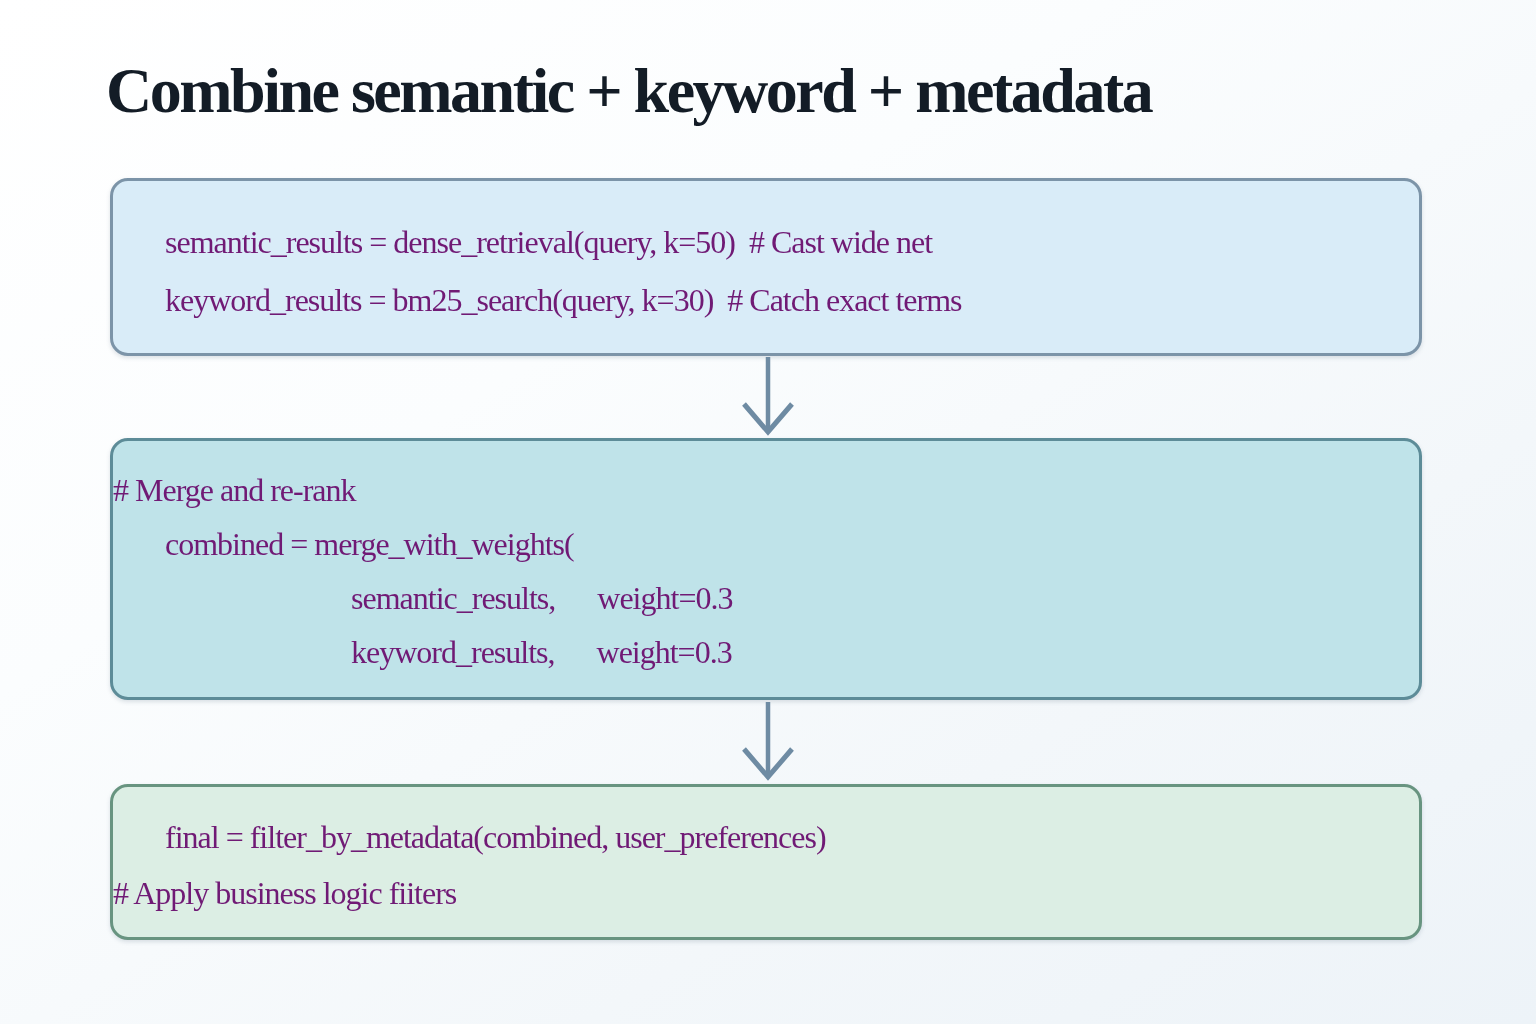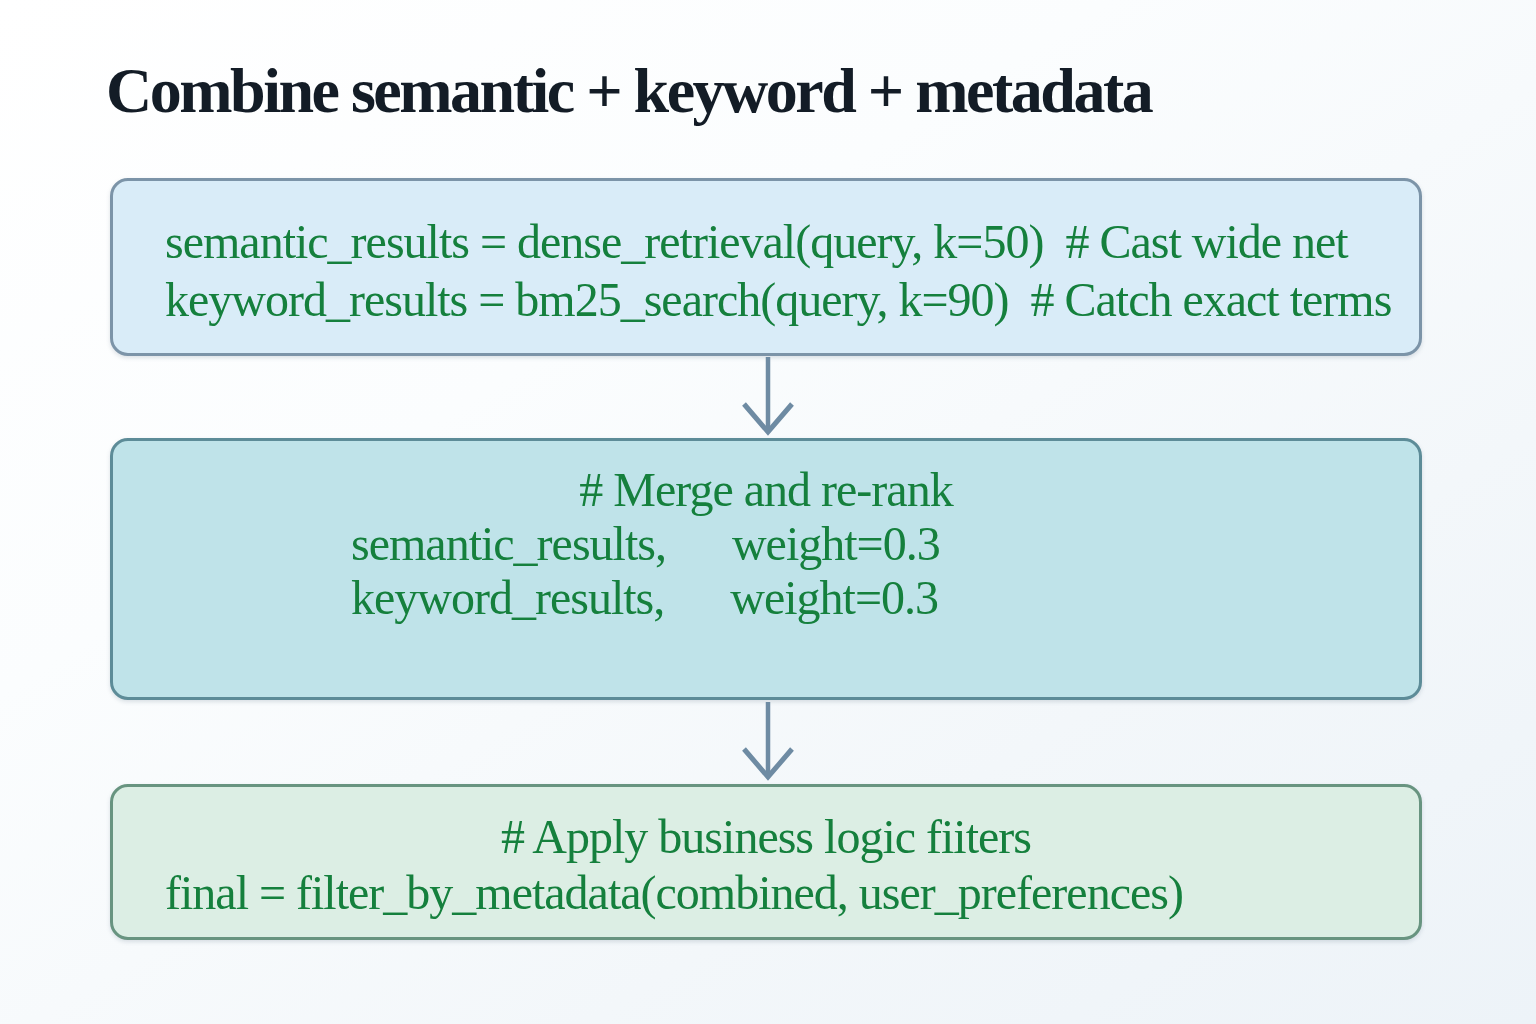--- a/index.html
+++ b/index.html
@@ -26,28 +26,28 @@
     position: absolute;
     left: 110px;
     width: 1312px;
     box-sizing: border-box;
     border: 3px solid;
     border-radius: 18px;
     box-shadow: 0 2px 4px rgba(70, 95, 115, 0.18);
   }
   .flow-box .code-line {
     white-space: pre;
-    font-size: 48px;
+    font-size: 32px;
     letter-spacing: -1px;
     line-height: 56px;
     padding-left: 52px;
     padding-right: 30px;
-    color: #15803d;
+    color: #701a75;
   }
-  .code-line.center { text-align: center; padding-left: 0; padding-right: 0; }
+  .code-line.center { padding-left: 0; padding-right: 0; }
   .code-line.indent { padding-left: 238px; }
 
   .box-retrieval {
     top: 178px;
     height: 178px;
     background: #d9ecf8;
     border-color: #7c94a8;
     padding-top: 32px;
   }
   .box-retrieval .code-line { line-height: 58px; }
@@ -80,41 +80,42 @@
 </style>
 </head>
 <body>
 
 <div class="canvas">
 
   <div class="title">Combine semantic + keyword + metadata</div>
 
   <div class="flow-box box-retrieval">
     <div class="code-line">semantic_results = dense_retrieval(query, k=50)  # Cast wide net</div>
-    <div class="code-line">keyword_results = bm25_search(query, k=90)  # Catch exact terms</div>
+    <div class="code-line">keyword_results = bm25_search(query, k=30)  # Catch exact terms</div>
   </div>
 
   <div class="arrow" style="top:357px">
     <svg width="64" height="80" viewBox="0 0 64 80" fill="none" xmlns="http://www.w3.org/2000/svg">
       <line x1="32" y1="0" x2="32" y2="73" stroke="#6e8ba3" stroke-width="4.5"></line>
       <polyline points="8,47 32,75 56,47" stroke="#6e8ba3" stroke-width="5" fill="none"></polyline>
     </svg>
   </div>
 
   <div class="flow-box box-merge">
     <div class="code-line center"># Merge and re-rank</div>
+    <div class="code-line">combined = merge_with_weights(</div>
     <div class="code-line indent">semantic_results,      weight=0.3</div>
     <div class="code-line indent">keyword_results,      weight=0.3</div>
   </div>
 
   <div class="arrow" style="top:702px">
     <svg width="64" height="80" viewBox="0 0 64 80" fill="none" xmlns="http://www.w3.org/2000/svg">
       <line x1="32" y1="0" x2="32" y2="73" stroke="#6e8ba3" stroke-width="4.5"></line>
       <polyline points="8,47 32,75 56,47" stroke="#6e8ba3" stroke-width="5" fill="none"></polyline>
     </svg>
   </div>
 
   <div class="flow-box box-filter">
+    <div class="code-line">final = filter_by_metadata(combined, user_preferences)</div>
     <div class="code-line center"># Apply business logic fiiters</div>
-    <div class="code-line">final = filter_by_metadata(combined, user_preferences)</div>
   </div>
 
 </div>
 
 </body></html>

